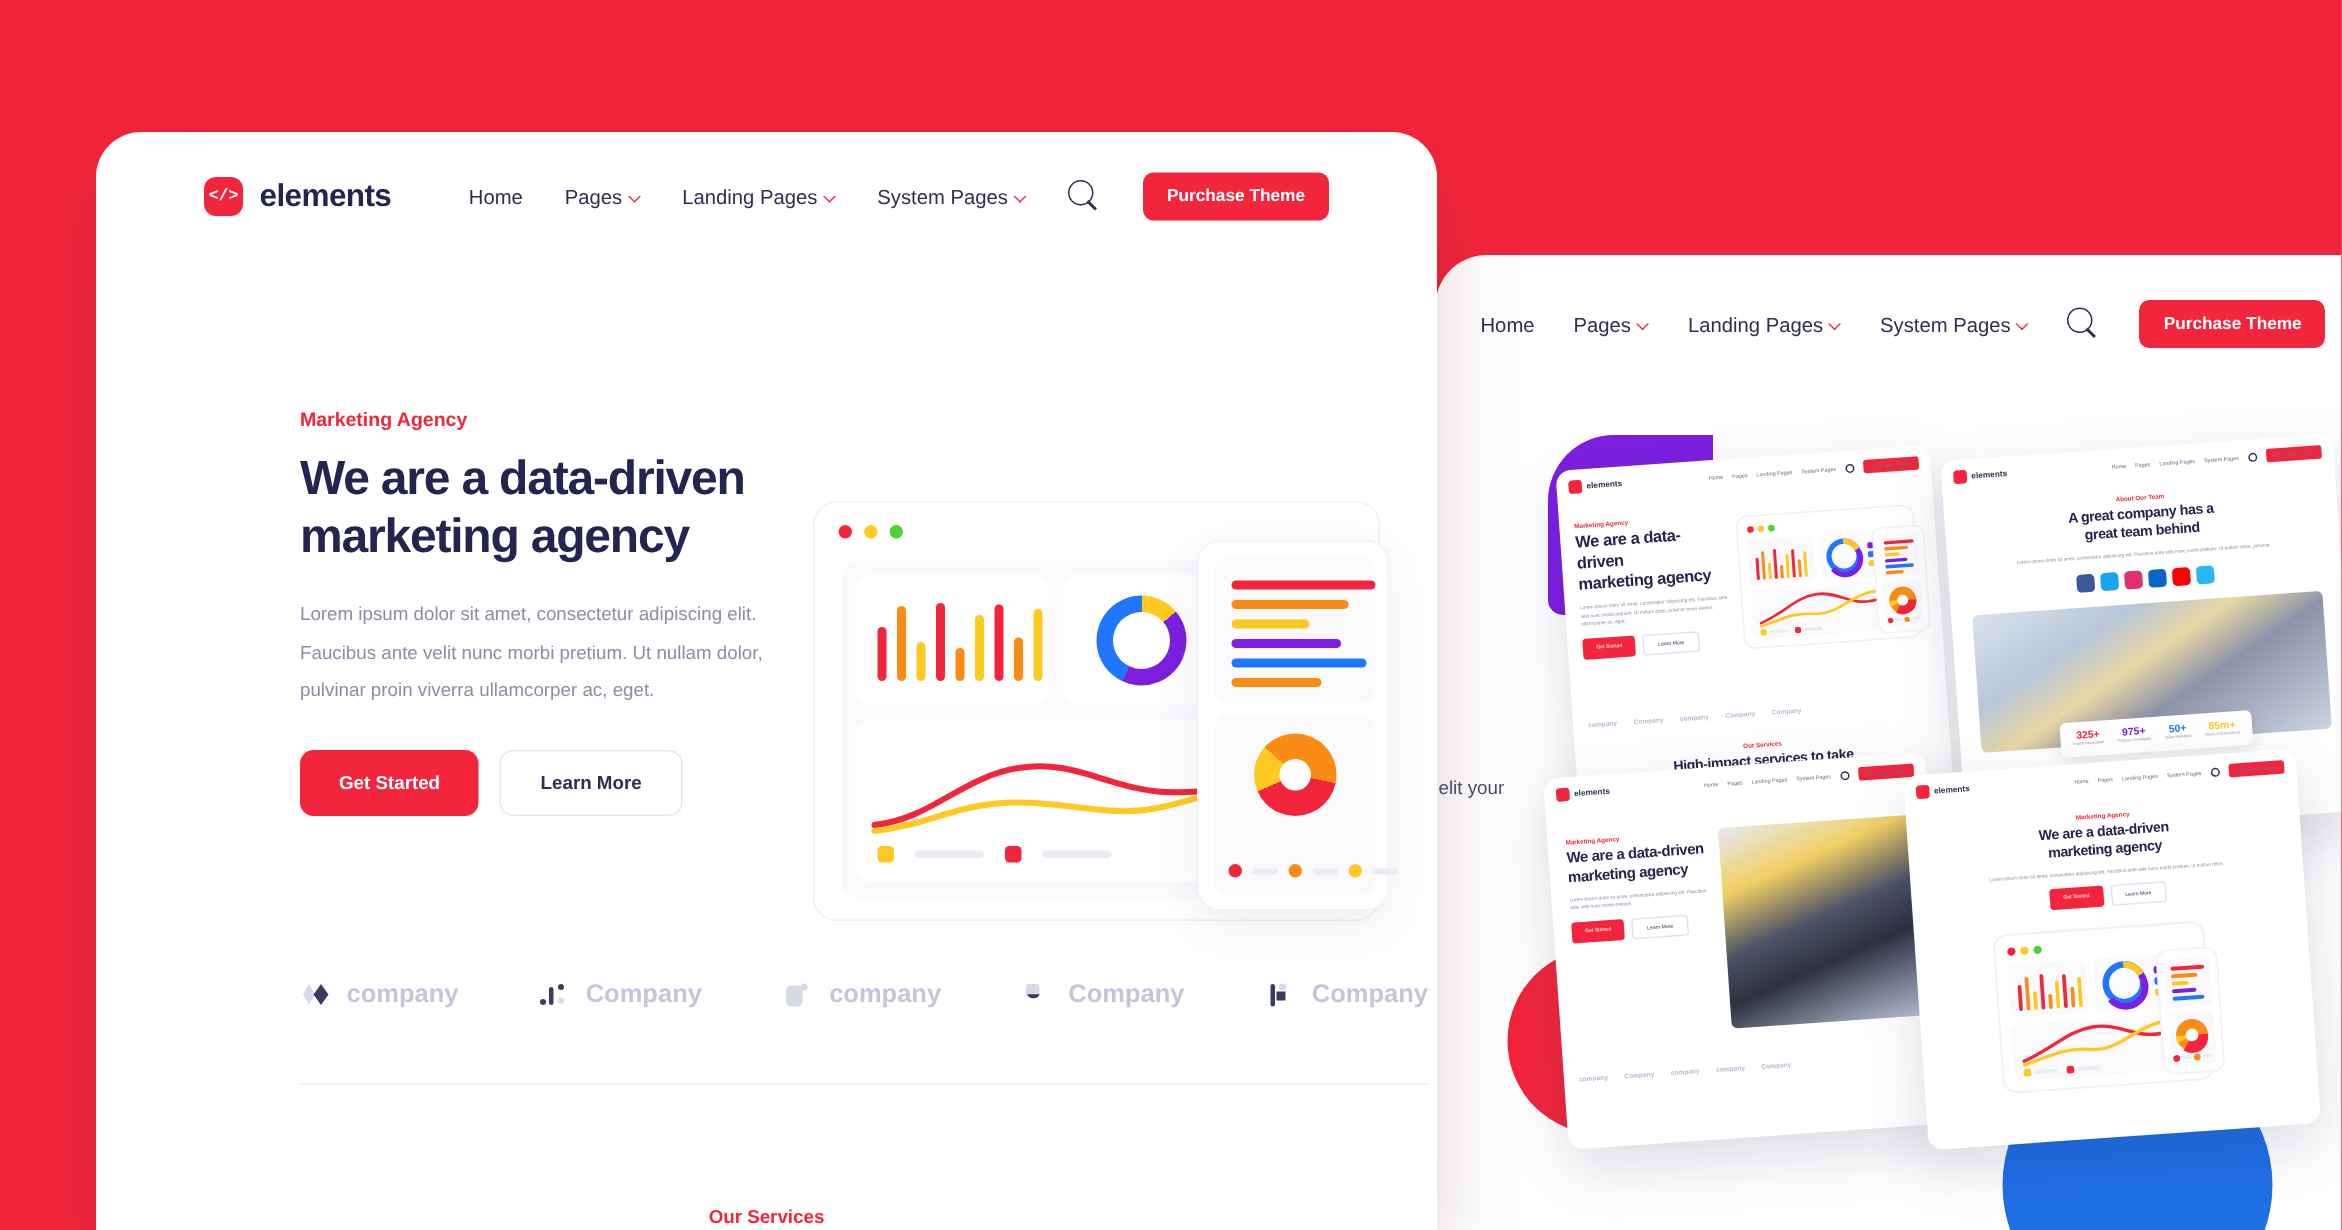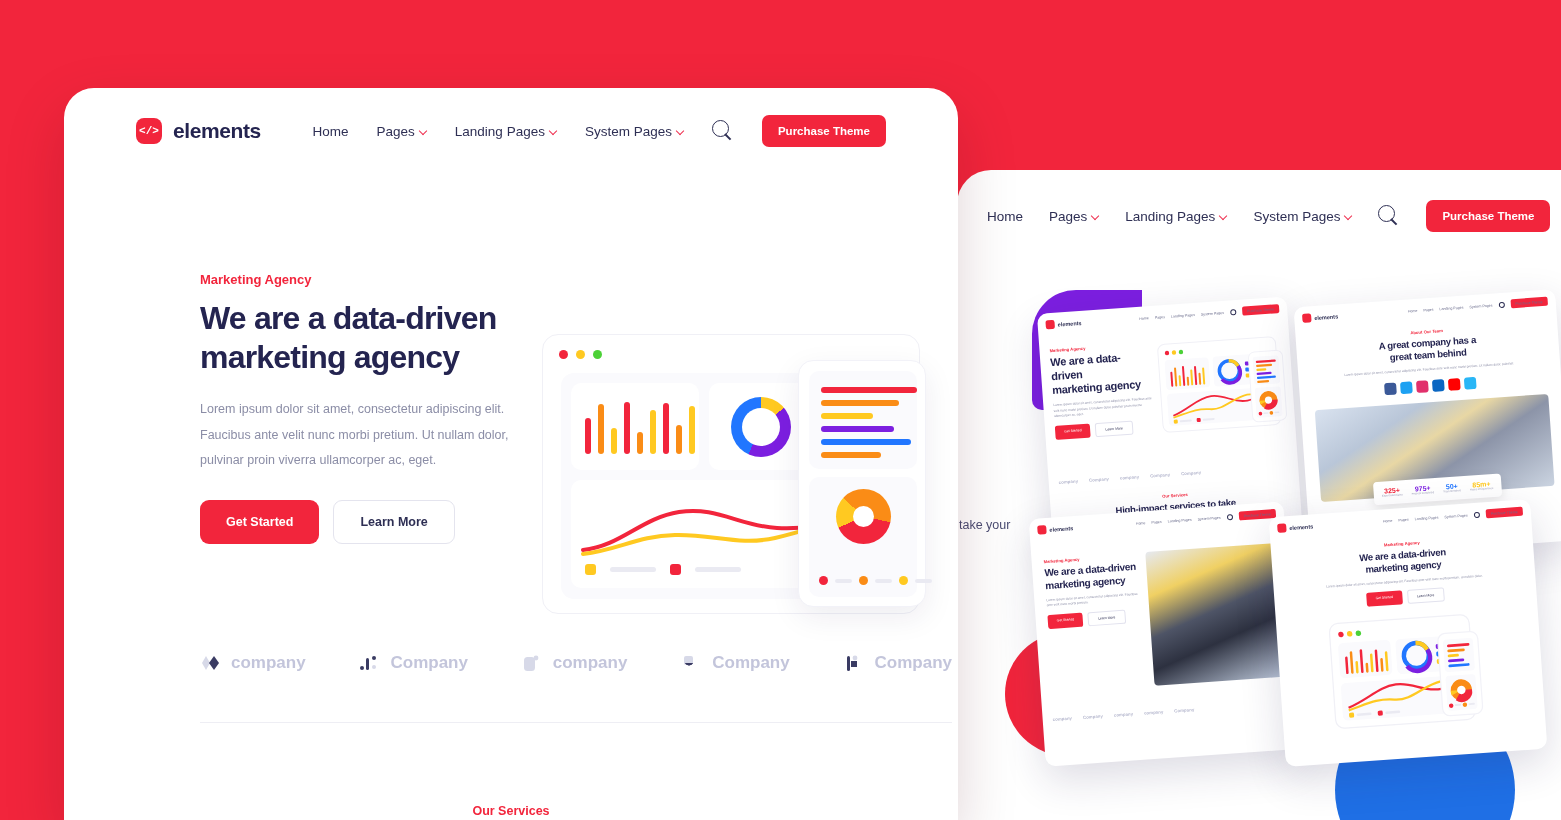--- a/index.html
+++ b/index.html
@@ -229,21 +229,21 @@
 
 <div class="stage">
 
   <div class="bg-panel">
 
     <div class="shape shape-purple"></div>
     <div class="shape shape-yellow-cross"></div>
     <div class="shape shape-red-circle"></div>
     <div class="shape shape-blue-half"></div>
 
-    <div class="takeyour">take your</div>
+    <div class="takeyour">elit your</div>
 
     <div class="bg-nav">
       <div class="nav-link">
         <span>Home</span>
       </div>
       <div class="nav-link">
         <span>Pages</span>
         <i class="caret"></i>
       </div>
       <div class="nav-link">

